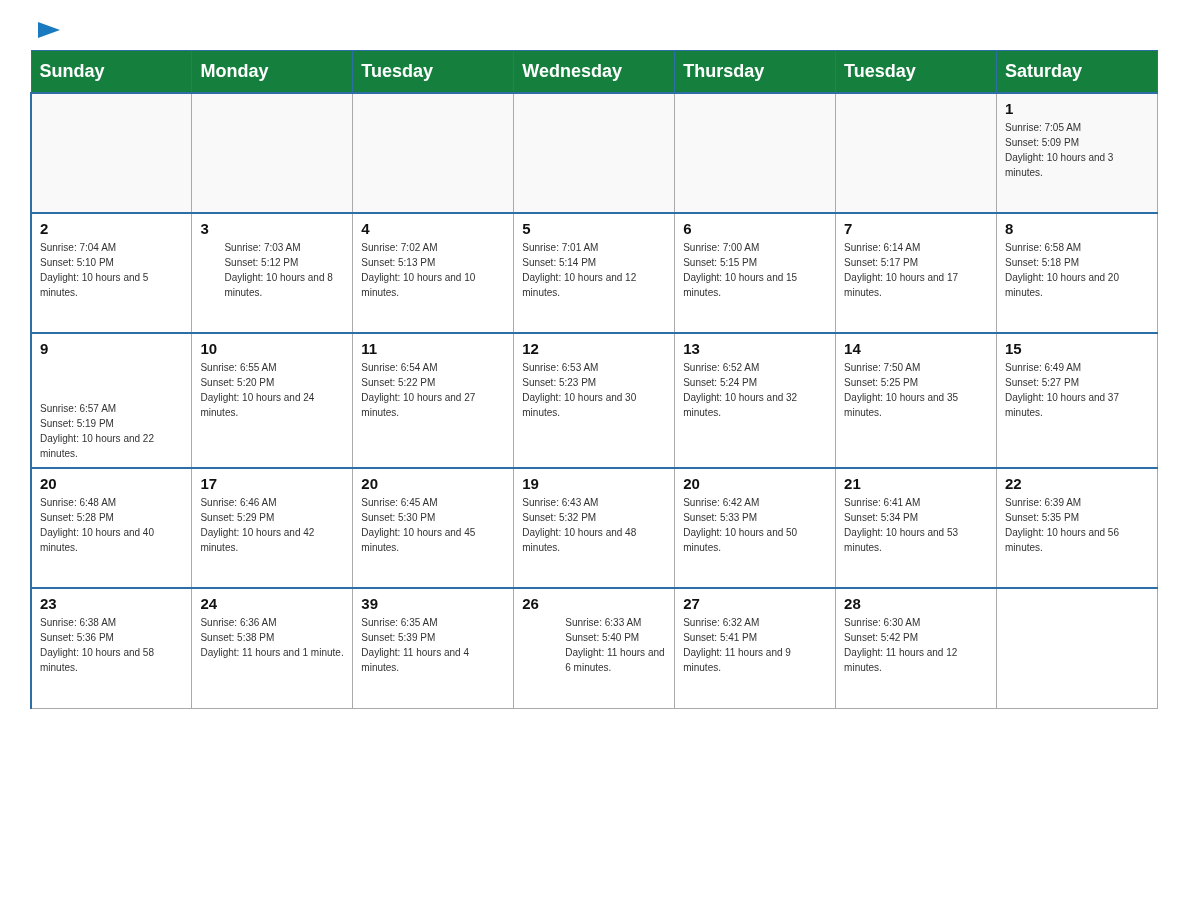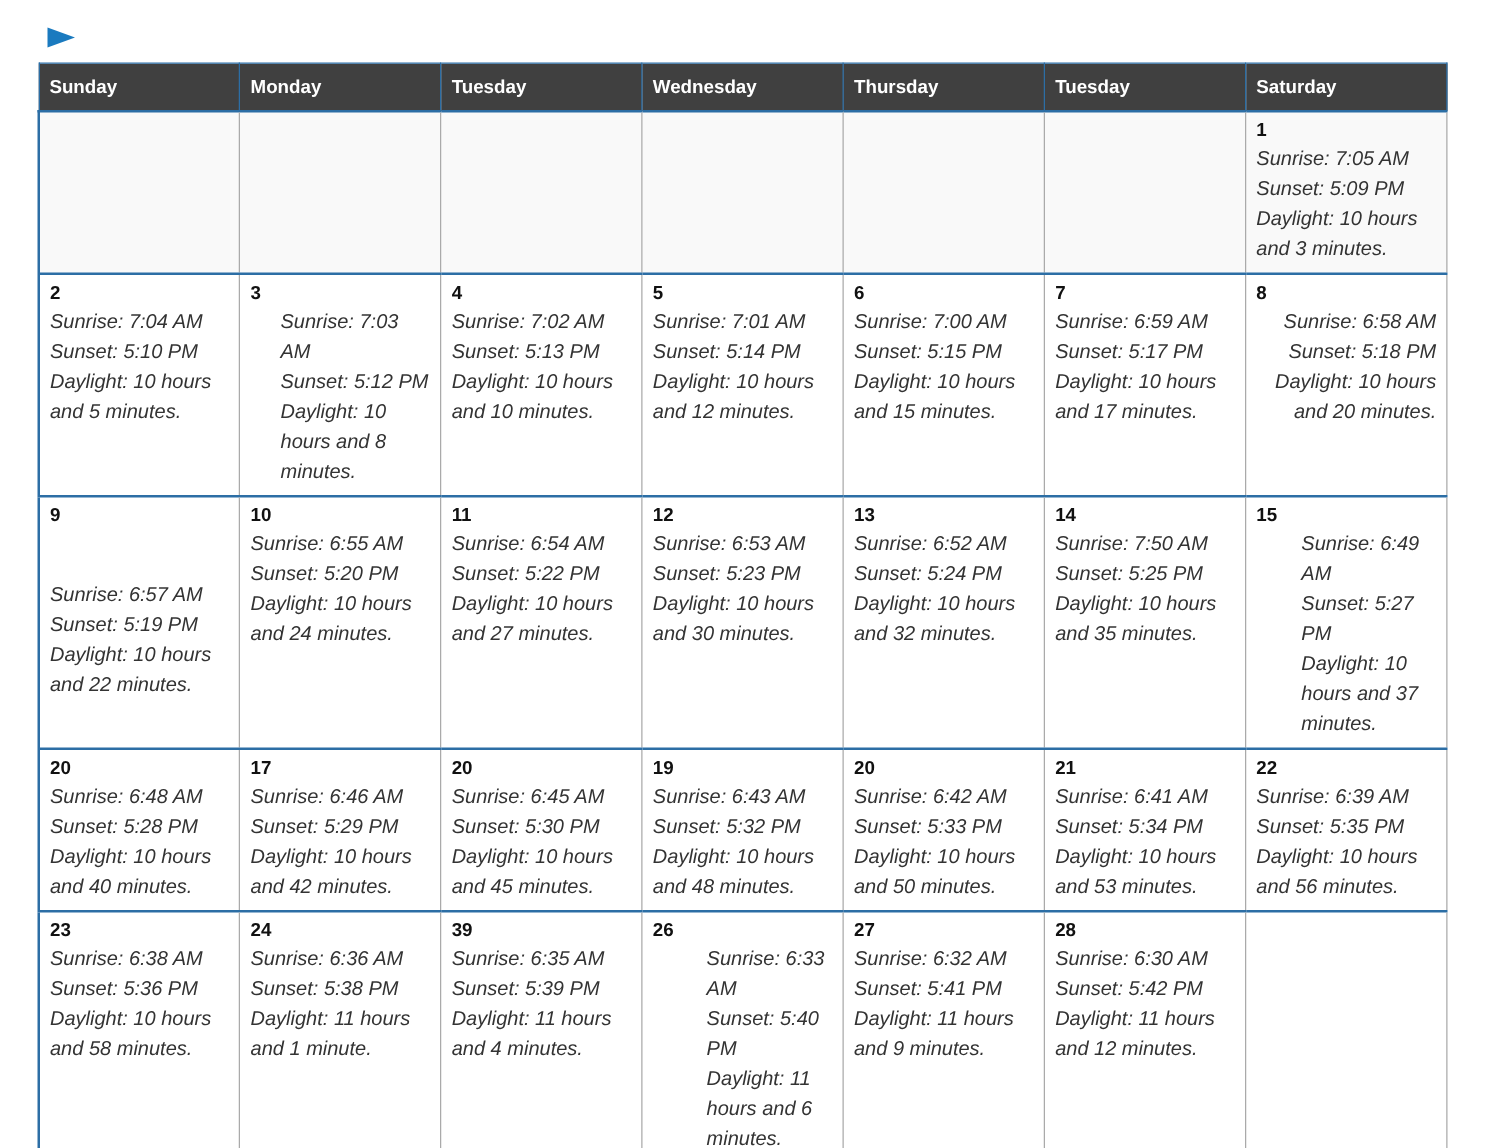--- a/index.html
+++ b/index.html
@@ -38,23 +38,23 @@
       font-size: 18px;
       color: #444;
       margin-top: 4px;
     }
     table {
       width: 100%;
       border-collapse: collapse;
       margin-top: 10px;
     }
     thead tr th {
-      background-color: #404040;
+      background-color: #15803d;
       color: #fff;
-      font-size: 15px;
+      font-size: 18px;
       font-weight: bold;
       padding: 10px 8px;
       text-align: left;
       border: 1px solid #2c6ea5;
     }
     tbody tr td {
       vertical-align: top;
       border: 1px solid #aaa;
       padding: 6px 8px;
       width: 14.28%;
@@ -64,24 +64,23 @@
       height: 120px;
     }
     .day-num {
       font-size: 15px;
       font-weight: bold;
       color: #111;
       display: block;
       margin-bottom: 3px;
     }
     .day-info {
-      font-size: 16px;
+      font-size: 10px;
       line-height: 1.5;
       color: #333;
-      font-style: italic;
     }
     tbody tr:first-child td {
       background: #f9f9f9;
     }
     tbody tr td:first-child {
       border-left: 2px solid #2c6ea5;
     }
     tbody tr td {
       border-top: 2px solid #2c6ea5;
     }
@@ -160,27 +159,27 @@
 Daylight: 10 hours and 12 minutes.</div>
         </td>
         <td>
           <span class="day-num">6</span>
           <div class="day-info" style="white-space: pre-line;">Sunrise: 7:00 AM
 Sunset: 5:15 PM
 Daylight: 10 hours and 15 minutes.</div>
         </td>
         <td>
           <span class="day-num">7</span>
-          <div class="day-info" style="white-space: pre-line;">Sunrise: 6:59 AM
+          <div class="day-info" style="white-space: pre-line;">Sunrise: 6:14 AM
 Sunset: 5:17 PM
 Daylight: 10 hours and 17 minutes.</div>
         </td>
         <td>
           <span class="day-num">8</span>
-          <div class="day-info" style="white-space: pre-line; text-align: right;">Sunrise: 6:58 AM
+          <div class="day-info" style="white-space: pre-line;">Sunrise: 6:58 AM
 Sunset: 5:18 PM
 Daylight: 10 hours and 20 minutes.</div>
         </td>
       </tr>
       <tr>
         <td>
           <span class="day-num">9</span>
           <div class="day-info" style="white-space: pre-line; margin-top: 44px;">Sunrise: 6:57 AM
 Sunset: 5:19 PM
 Daylight: 10 hours and 22 minutes.</div>
@@ -210,21 +209,21 @@
 Daylight: 10 hours and 32 minutes.</div>
         </td>
         <td>
           <span class="day-num">14</span>
           <div class="day-info" style="white-space: pre-line;">Sunrise: 7:50 AM
 Sunset: 5:25 PM
 Daylight: 10 hours and 35 minutes.</div>
         </td>
         <td>
           <span class="day-num">15</span>
-          <div class="day-info" style="white-space: pre-line; margin-left: 36px;">Sunrise: 6:49 AM
+          <div class="day-info" style="white-space: pre-line;">Sunrise: 6:49 AM
 Sunset: 5:27 PM
 Daylight: 10 hours and 37 minutes.</div>
         </td>
       </tr>
       <tr>
         <td>
           <span class="day-num">20</span>
           <div class="day-info" style="white-space: pre-line;">Sunrise: 6:48 AM
 Sunset: 5:28 PM
 Daylight: 10 hours and 40 minutes.</div>

